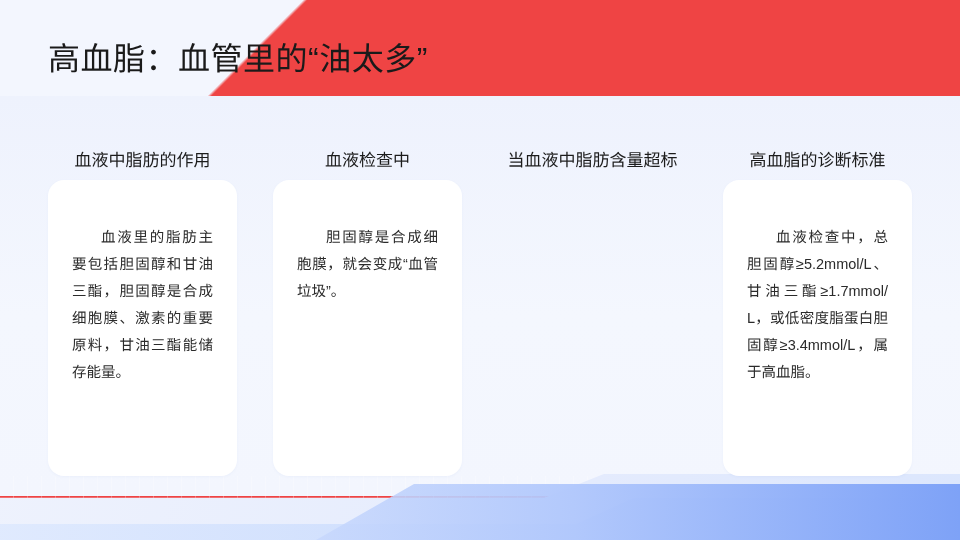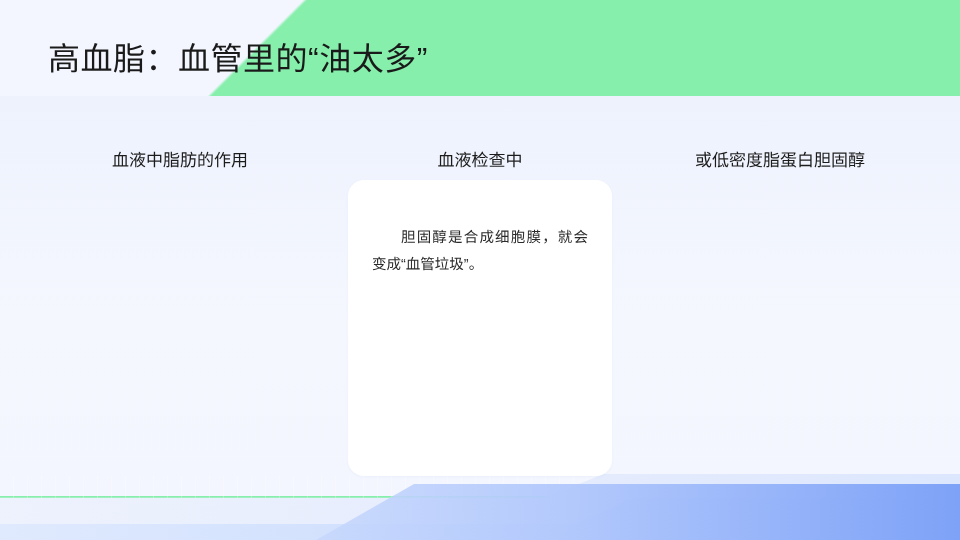--- a/index.html
+++ b/index.html
@@ -11,21 +11,21 @@
     width: 960px;
     height: 540px;
     overflow: hidden;
     font-family: "Liberation Sans", "DejaVu Sans", sans-serif;
   }
 
   .slide {
     position: relative;
     width: 960px;
     height: 540px;
-    background: #86efac;
+    background: #ef4444;
     overflow: hidden;
   }
 
   
   .bg-layer {
     position: absolute;
     inset: 0;
     pointer-events: none;
   }
 
@@ -173,28 +173,37 @@
     <div class="band-blue-soft"></div>
     <div class="band-blue"></div>
   </div>
 
   <div class="title">高血脂：血管里的“油太多”</div>
 
   <div class="columns">
 
     <div class="column">
       <div class="col-heading">血液中脂肪的作用</div>
+      <div class="card">
+        <div class="card-text">血液里的脂肪主要包括胆固醇和甘油三酯，胆固醇是合成细胞膜、激素的重要原料，甘油三酯能储存能量。</div>
+      </div>
     </div>
 
     <div class="column">
       <div class="col-heading">血液检查中</div>
       <div class="card">
         <div class="card-text">胆固醇是合成细胞膜，就会变成“血管垃圾”。</div>
       </div>
     </div>
 
     <div class="column">
-      <div class="col-heading">或低密度脂蛋白胆固醇</div>
-    </div>
-
+      <div class="col-heading">当血液中脂肪含量超标</div>
+    </div>
+
+    <div class="column">
+      <div class="col-heading">高血脂的诊断标准</div>
+      <div class="card">
+        <div class="card-text">血液检查中，总胆固醇≥5.2mmol/L、甘油三酯≥1.7mmol/L，或低密度脂蛋白胆固醇≥3.4mmol/L，属于高血脂。</div>
+      </div>
+    </div>
 
   </div>
 </div>
 
 </body></html>

